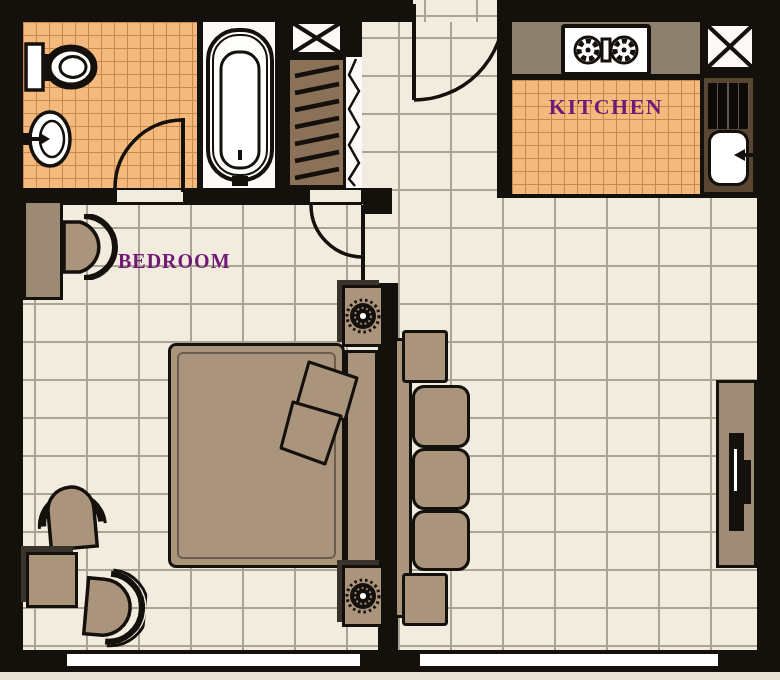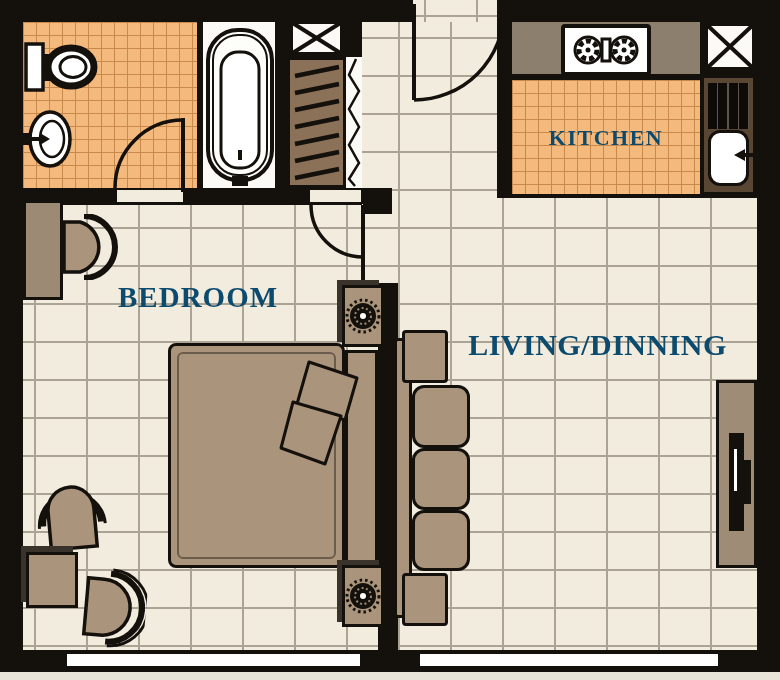--- a/index.html
+++ b/index.html
@@ -11,21 +11,21 @@
     background-image:linear-gradient(#aba393 2px, transparent 2px),
                      linear-gradient(90deg,#aba393 2px, transparent 2px);
     background-size:52px 38px;background-position:11px 15px;}
   .tile-orange{background-color:#f4ba7d;
     background-image:linear-gradient(#c9894a 1.5px, transparent 1.5px),
                      linear-gradient(90deg,#c9894a 1.5px, transparent 1.5px);
     background-size:13px 13px;}
   .white-floor{background:#fbfaf6;}
   .tan{background:#ab947c;border:3px solid #14100c;}
   .tan2{background:#9c8a74;border:3px solid #14100c;}
-  .lbl{color:#0c4a6e;font-weight:bold;white-space:nowrap;margin-top:31px;}
+  .lbl{color:#701a75;font-weight:bold;white-space:nowrap;}
   svg{display:block;}
 </style>
 </head>
 <body>
 
 <div id="plan">
 
   <div class="abs tile-cream" style="left:23px;top:22px;width:734px;height:628px;"></div>
 
   <div class="abs wall" style="left:0;top:0;width:362px;height:205px;"></div>
@@ -190,19 +190,18 @@
   <div class="abs tan" style="left:412px;top:385px;width:58px;height:63px;border-radius:12px;"></div>
   <div class="abs tan" style="left:412px;top:448px;width:58px;height:62px;border-radius:12px;"></div>
   <div class="abs tan" style="left:412px;top:510px;width:58px;height:61px;border-radius:12px;"></div>
   <div class="abs tan" style="left:402px;top:573px;width:46px;height:53px;border-radius:4px;"></div>
 
   <div class="abs" style="left:716px;top:380px;width:41px;height:188px;background:#9f8c77;border:3px solid #14100c;"></div>
   <div class="abs" style="left:729px;top:433px;width:15px;height:98px;background:#14100c;"></div>
   <div class="abs" style="left:734px;top:449px;width:3px;height:42px;background:#fff;"></div>
   <div class="abs" style="left:742px;top:460px;width:9px;height:44px;background:#14100c;"></div>
 
-  <div class="abs lbl" style="left:118px;top:250px;font-size:29px;letter-spacing:1px;">BEDROOM</div>
+  <div class="abs lbl" style="left:118px;top:250px;font-size:20px;letter-spacing:1px;">BEDROOM</div>
   <div class="abs lbl" style="left:445px;top:292px;width:305px;text-align:center;font-size:30px;line-height:44px;letter-spacing:0.5px;">
-    <div>LIVING/DINNING</div>
   </div>
   <div class="abs lbl" style="left:512px;top:94px;width:188px;text-align:center;font-size:22px;letter-spacing:1.5px;">KITCHEN</div>
 
 </div>
 
 </body></html>

